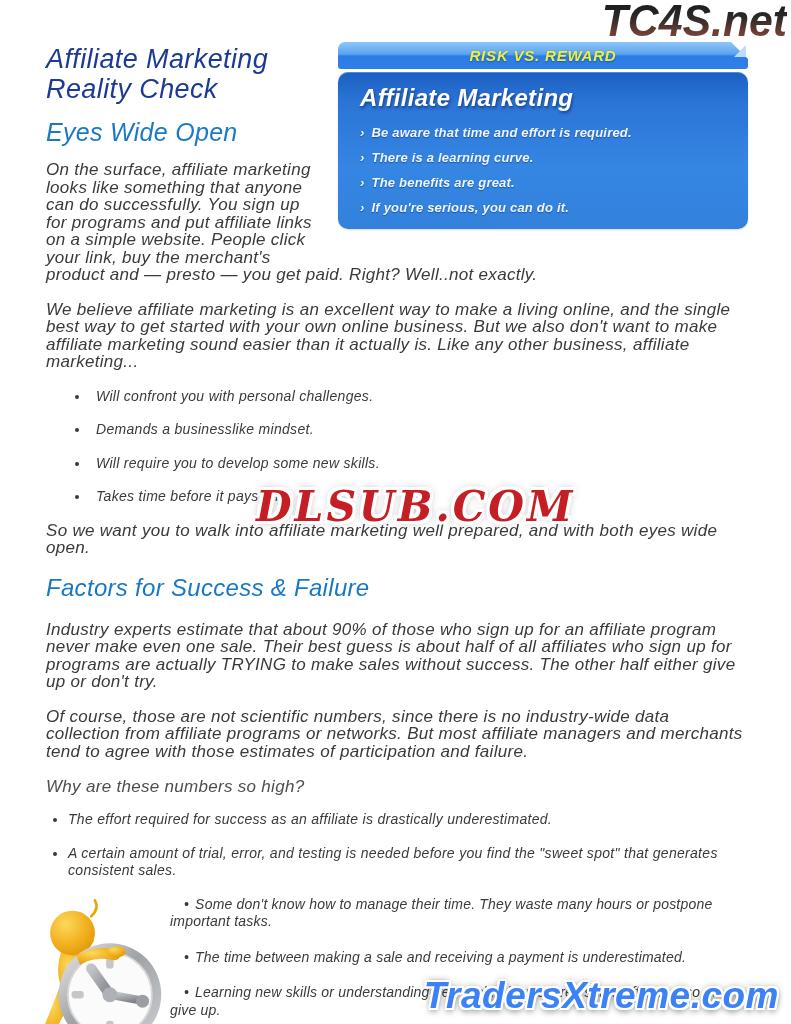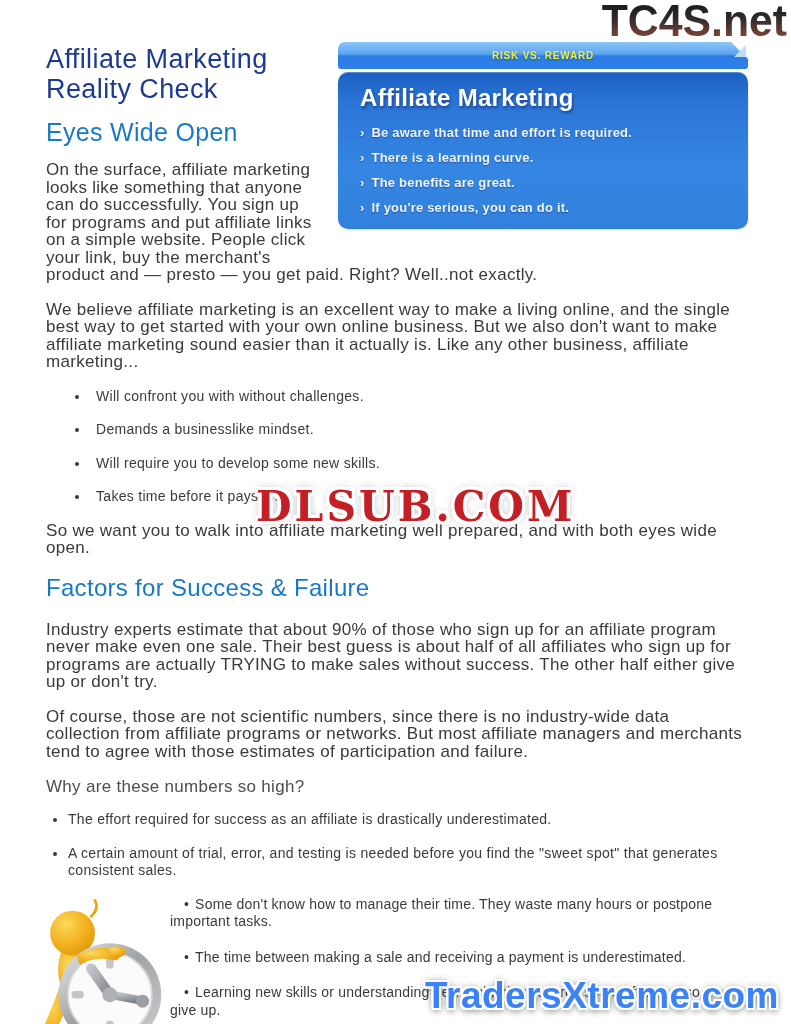--- a/index.html
+++ b/index.html
@@ -5,20 +5,21 @@
   * { box-sizing: border-box; }
   html,body { margin:0; padding:0; background:#ffffff; }
   .page {
     position: relative;
     width: 791px; height: 1024px;
     background: #ffffff;
     font-family: "Liberation Sans", sans-serif;
     color: #3a3a3a;
     overflow: hidden;
     margin: 0 auto;
+    font-style: italic;
   }
   .content {
     position: absolute; inset: 0;
     padding: 44px 44px 0 46px;
   }
 
   
   .title {
     margin: 0 0 14px;
     font-size: 27px; line-height: 30px;
@@ -72,21 +73,21 @@
     font-size: 14px; line-height: 17.5px; letter-spacing: .3px;
   }
 
   
   .risk-box { position: absolute; left: 338px; top: 42px; width: 410px; }
   .risk-header {
     position: relative; height: 27px;
     border-radius: 7px 7px 3px 3px;
     background: linear-gradient(180deg, #8ec7f8 0%, #5ba3ef 45%, #2c7ce5 52%, #2f80e8 100%);
     text-align: center; line-height: 27px;
-    font-size: 10px; font-weight: bold; letter-spacing: .8px;
+    font-size: 15px; font-weight: bold; letter-spacing: .8px;
     color: #edf23a; text-shadow: 0 1px 2px rgba(0,0,60,.35);
   }
   .curl {
     position: absolute; top: 0; right: 0; width: 0; height: 0;
     border-top: 17px solid #ffffff; border-left: 17px solid transparent;
   }
   .curl-fold {
     position: absolute; top: 3px; right: 2px; width: 0; height: 0;
     border-bottom: 12px solid #bcdcf8; border-left: 12px solid transparent;
   }
@@ -179,21 +180,21 @@
 
     <h1 class="title"><span>Affiliate Marketing</span><br><span>Reality Check</span></h1>
 
     <h2 class="eyes">Eyes Wide Open</h2>
 
     <p class="body"><span class="wrap-spacer"></span><span>On the surface, affiliate marketing looks like something that anyone can do successfully. You sign up for programs and put affiliate links on a simple website. People click your link, buy the merchant's product and — presto — you get paid. Right? Well..not exactly.</span></p>
 
     <p class="body">We believe affiliate marketing is an excellent way to make a living online, and the single best way to get started with your own online business. But we also don't want to make affiliate marketing sound easier than it actually is. Like any other business, affiliate marketing...</p>
 
     <ul class="main-bullets">
-      <li>Will confront you with without challenges.</li>
+      <li>Will confront you with personal challenges.</li>
       <li>Demands a businesslike mindset.</li>
       <li>Will require you to develop some new skills.</li>
       <li>Takes time before it pays off.</li>
     </ul>
 
     <p class="body">So we want you to walk into affiliate marketing well prepared, and with both eyes wide open.</p>
 
     <h2 class="factors-heading">Factors for Success &amp; Failure</h2>
 
     <p class="body">Industry experts estimate that about 90% of those who sign up for an affiliate program never make even one sale. Their best guess is about half of all affiliates who sign up for programs are actually TRYING to make sales without success. The other half either give up or don't try.</p>

